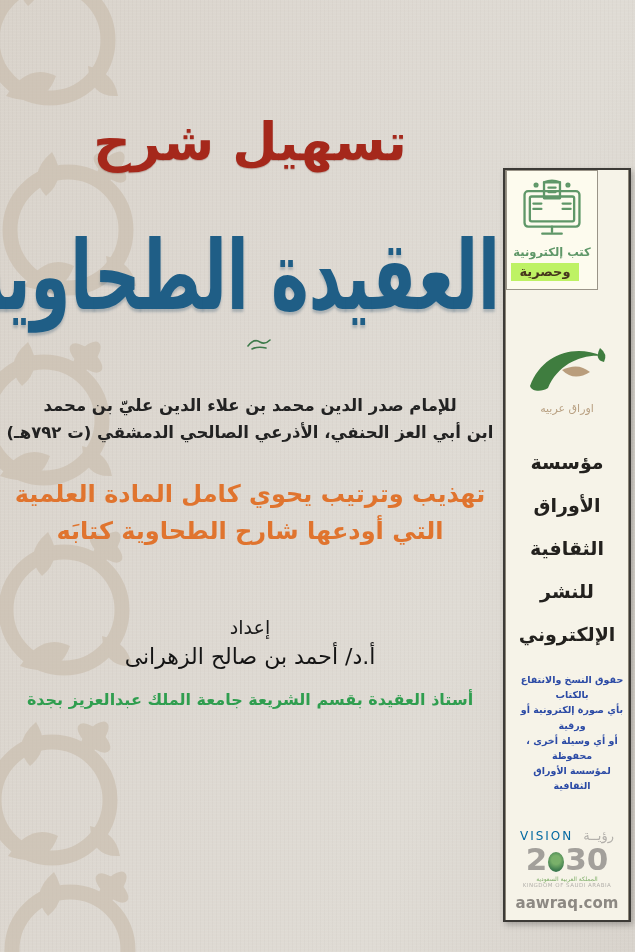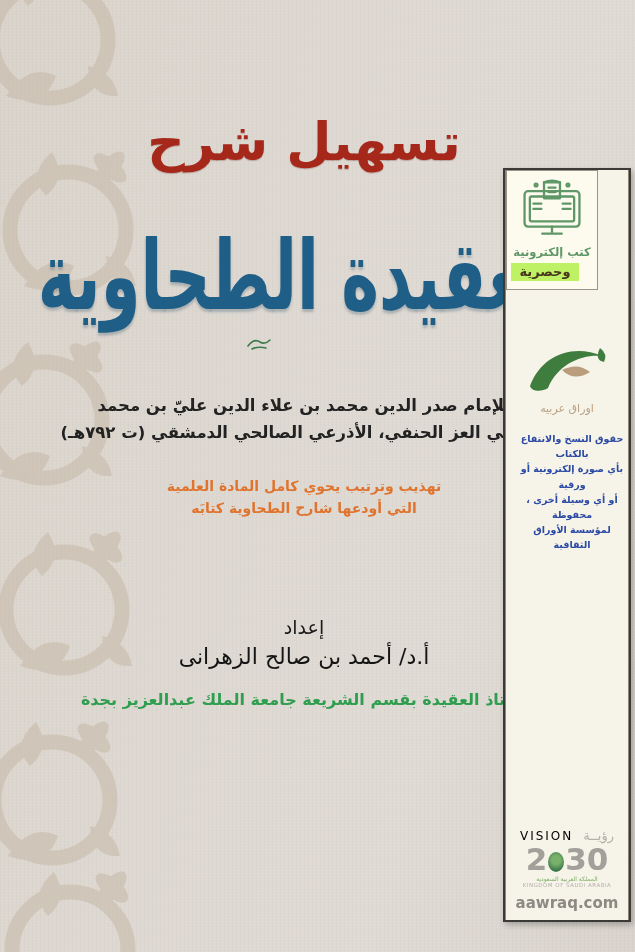--- a/index.html
+++ b/index.html
@@ -5,32 +5,32 @@
   html,body{margin:0;padding:0;background:#8a857e;}
   .page{
     position:relative;width:635px;height:952px;margin:0 auto;overflow:hidden;
     background:
       repeating-linear-gradient(0deg, rgba(255,255,255,.045) 0 1px, rgba(0,0,0,0) 1px 3px),
       repeating-linear-gradient(90deg, rgba(120,110,100,.035) 0 1px, rgba(0,0,0,0) 1px 4px),
       linear-gradient(105deg,#d9d3cb 0%,#ddd8d1 40%,#dfdbd4 70%,#d8d3cc 100%);
     font-family:"DejaVu Sans", sans-serif;
   }
   .ornament{position:absolute;left:0;top:0;opacity:.6;pointer-events:none;}
-  .main-col{position:absolute;left:0;top:0;width:500px;height:780px;padding-left:36px;}
+  .main-col{position:absolute;left:0;top:0;width:500px;height:780px;}
   .blk{position:absolute;width:100%;text-align:center;direction:rtl;}
 
   .supertitle{top:112px;font-size:52px;font-weight:bold;color:#a5281b;
     text-shadow:0 1px 1px rgba(90,20,10,.25);}
   .main-title{top:228px;font-size:64px;font-weight:bold;color:#1f5e86;white-space:nowrap;
     transform:scaleY(1.5);transform-origin:50% 20%;letter-spacing:-1px;
     text-shadow:0 2px 2px rgba(20,60,90,.25);}
   .signature{position:absolute;left:246px;top:336px;}
 
   .author{top:392px;font-size:16.5px;font-weight:bold;color:#222;line-height:1.65;}
-  .tagline{top:476px;font-size:14px;font-weight:bold;color:#e0742e;line-height:1.55;}
+  .tagline{top:476px;font-size:24px;font-weight:bold;color:#e0742e;line-height:1.55;}
   .i3dad{top:616px;font-size:19px;color:#1a1a1a;}
   .pname{top:644px;font-size:22px;color:#141414;}
   .ptitle{top:690px;font-size:16px;font-weight:bold;color:#2f9e4f;}
   .dates{top:872px;left:180px;width:170px;text-align:center;direction:rtl;position:absolute;
     font-size:25px;font-weight:bold;color:#2837b8;line-height:1.3;}
   .dates .g{display:block;margin-right:22px;}
 
   .sidebar{
     position:absolute;left:503px;top:168px;width:128px;height:754px;
     background:#f6f3e8;border:2px solid #3c3a36;box-sizing:border-box;
@@ -46,21 +46,21 @@
   .badge-l2{display:inline-block;font-size:13px;font-weight:bold;color:#46371d;
     background:#bef264;padding:1px 8px 2px 8px;margin-top:4px;margin-right:14px;}
   .awraq{margin-top:52px;text-align:center;}
   .awraq-text{font-size:11px;color:#b9a183;margin-top:2px;direction:rtl;}
   .foundation{margin-top:26px;text-align:center;direction:rtl;}
   .foundation div{font-size:19px;font-weight:bold;color:#23211e;line-height:43px;}
   .copyright{margin-top:16px;text-align:center;direction:rtl;}
   .copyright div{font-size:9.5px;font-weight:bold;color:#2b4aa5;line-height:1.6;padding-left:10px;}
   .vision{margin-top:auto;margin-bottom:8px;text-align:center;}
   .v-row{display:flex;justify-content:center;gap:10px;align-items:baseline;}
-  .v-en{font-size:12px;letter-spacing:2px;color:#000000;}
+  .v-en{font-size:12px;letter-spacing:2px;color:#0369a1;}
   .v-ar{font-size:13px;color:#b3b0ab;direction:rtl;}
   .v-year{font-size:31px;font-weight:bold;color:#a3a09b;line-height:1;margin-top:1px;}
   .v-emblem{display:inline-block;width:16px;height:20px;border-radius:50%;
     background:radial-gradient(circle at 50% 40%, #79b06a 0 30%, #3f7d4f 70%, #2e6e4e 100%);
     vertical-align:-2px;margin:0 1px;}
   .v-country-ar{font-size:6px;color:#7fae68;direction:rtl;}
   .v-country-en{font-size:5.5px;letter-spacing:.5px;color:#b3b0ab;}
   .website{font-size:15px;font-weight:bold;color:#8d8983;margin-top:6px;}
 </style>
 </head>
@@ -147,20 +147,27 @@
       <span>
         <svg width="90" height="54" viewBox="0 0 90 54">
           <path d="M8 44 C 20 12, 52 2, 80 14 C 60 12, 36 22, 26 46 C 20 50, 10 50, 8 44 z" fill="#3f7d3f"></path>
           <path d="M78 6 q8 6 4 14 q-10 -2 -4 -14z" fill="#3f7d3f"></path>
           <path d="M40 28 q16 -8 28 2 q-16 10 -28 -2z" fill="#b99d7c"></path>
         </svg>
       </span>
       <div class="awraq-text">اوراق عربيه</div>
     </div>
 
+    <div class="foundation">
+      <div>مؤسسة</div>
+      <div>الأوراق</div>
+      <div>الثقافية</div>
+      <div>للنشر</div>
+      <div>الإلكتروني</div>
+    </div>
 
     <div class="copyright">
       <div>حقوق النسخ والانتفاع بالكتاب</div>
       <div>بأي صورة إلكترونية أو ورقية</div>
       <div>أو أي وسيلة أخرى ، محفوظة</div>
       <div>لمؤسسة الأوراق الثقافية</div>
     </div>
 
     <div class="vision">
       <div class="v-row">

